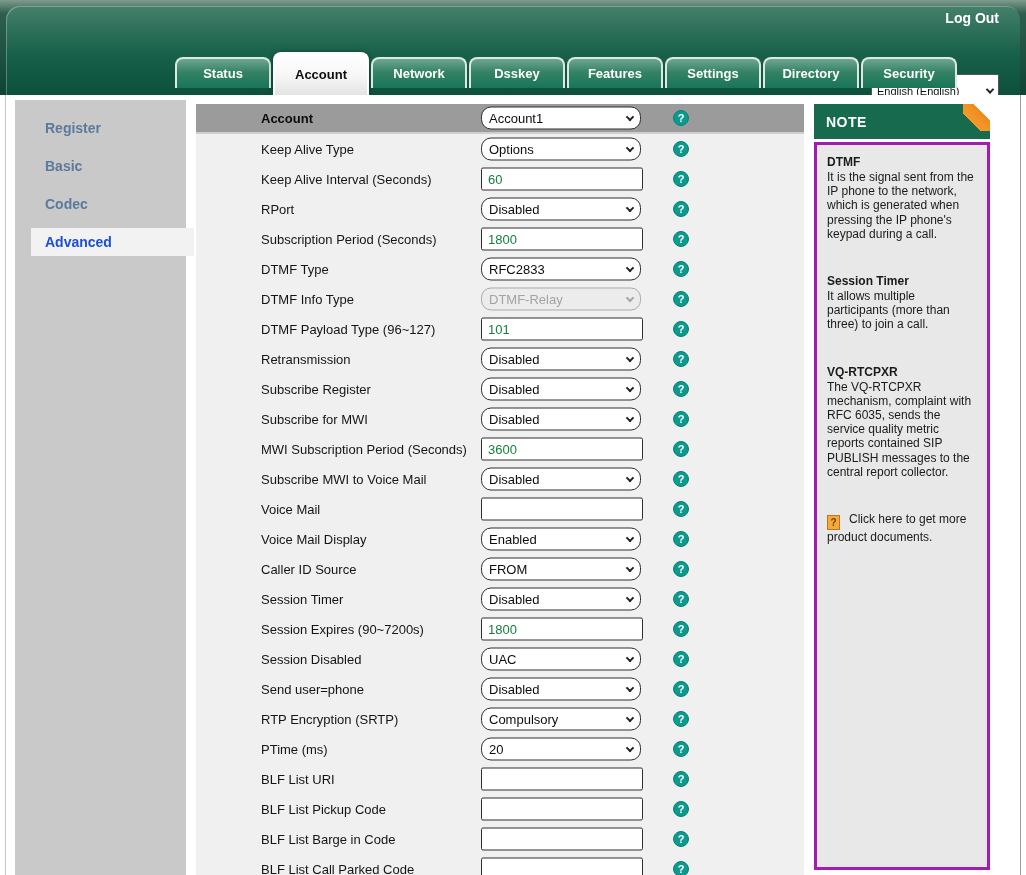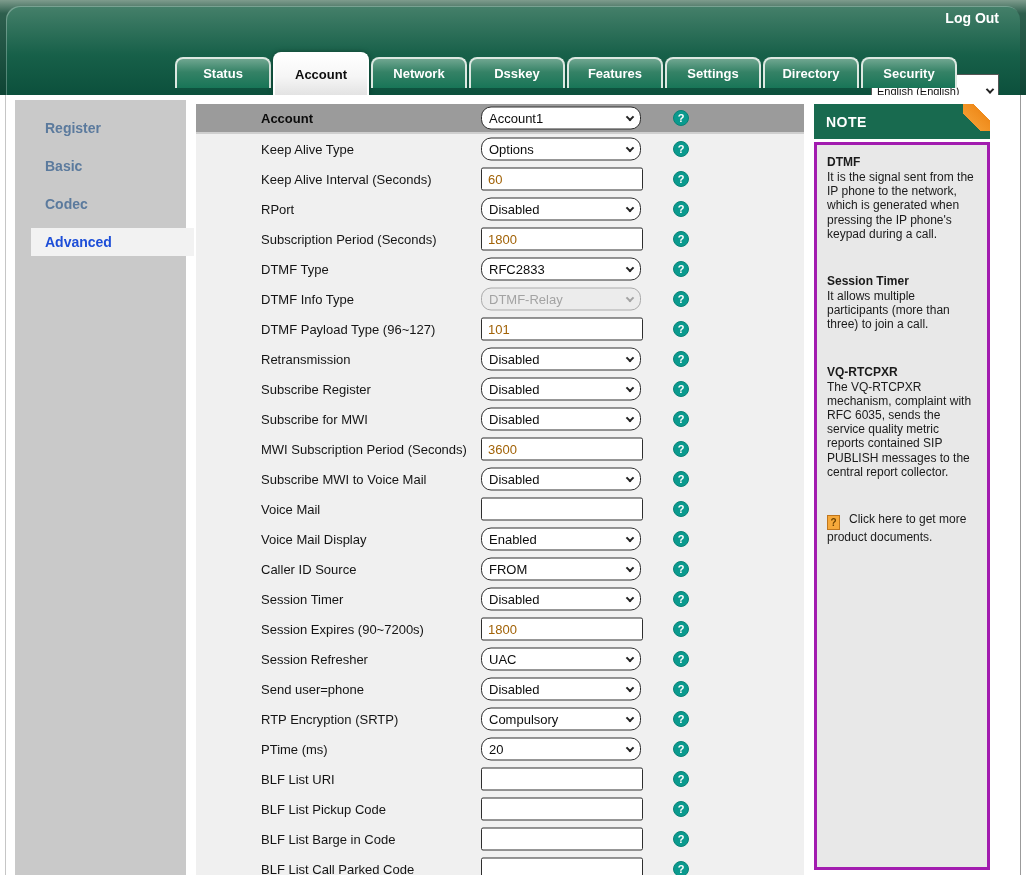--- a/index.html
+++ b/index.html
@@ -60,21 +60,21 @@
                  font-size:13px; color:#141414; width:218px; }
   .row.band .flabel { font-weight:bold; color:#0b0b0b; }
   .ctrl { position:absolute; left:285px; top:50%; transform:translateY(-50%); width:160px;
           height:23px; }
   .sel { width:160px; height:23px; background:#fff; border:1px solid #2e2e2e; border-radius:10px;
          display:flex; align-items:center; justify-content:space-between; padding:0 7px;
          font-size:13px; color:#0d0d0d; cursor:pointer; }
   .sel.disabled { background:#ececec; border-color:#aaa; color:#a3a3a3; cursor:default; }
   .sel.disabled .chev { border-color:#a3a3a3; }
   .txt { width:162px; height:23px; background:#fff; border:1px solid #2e2e2e; border-radius:2px;
-         padding:0 6px; font-size:13px; color:#a16207; font-family:"Liberation Sans",sans-serif; }
+         padding:0 6px; font-size:13px; color:#15803d; font-family:"Liberation Sans",sans-serif; }
   .help { position:absolute; left:477px; top:50%; transform:translateY(-50%); width:16px;
           height:16px; border-radius:50%; background:#0a9a8e; border:1px solid #078376;
           color:#fff; font-size:11px; font-weight:bold; display:flex; align-items:center;
           justify-content:center; cursor:pointer; }
 
   
   .note { position:absolute; left:808px; top:9px; width:176px; height:766px; }
   .note-h { position:relative; height:35px; background:#186a4f; color:#fff; font-weight:bold;
             font-size:14px; letter-spacing:.5px; display:flex; align-items:center;
             padding-left:12px; }
@@ -268,21 +268,21 @@
             </div>
           </div>
           <span class="help">?</span>
         </div>
         <div class="row">
           <div class="flabel">Session Expires (90~7200s)</div>
           <div class="ctrl"><input class="txt" type="text" value="1800" style=""></div>
           <span class="help">?</span>
         </div>
         <div class="row">
-          <div class="flabel">Session Refresher</div>
+          <div class="flabel">Session Disabled</div>
           <div class="ctrl">
             <div class="sel">
               <span>UAC</span>
               <span class="chev"></span>
             </div>
           </div>
           <span class="help">?</span>
         </div>
         <div class="row">
           <div class="flabel">Send user=phone</div>

